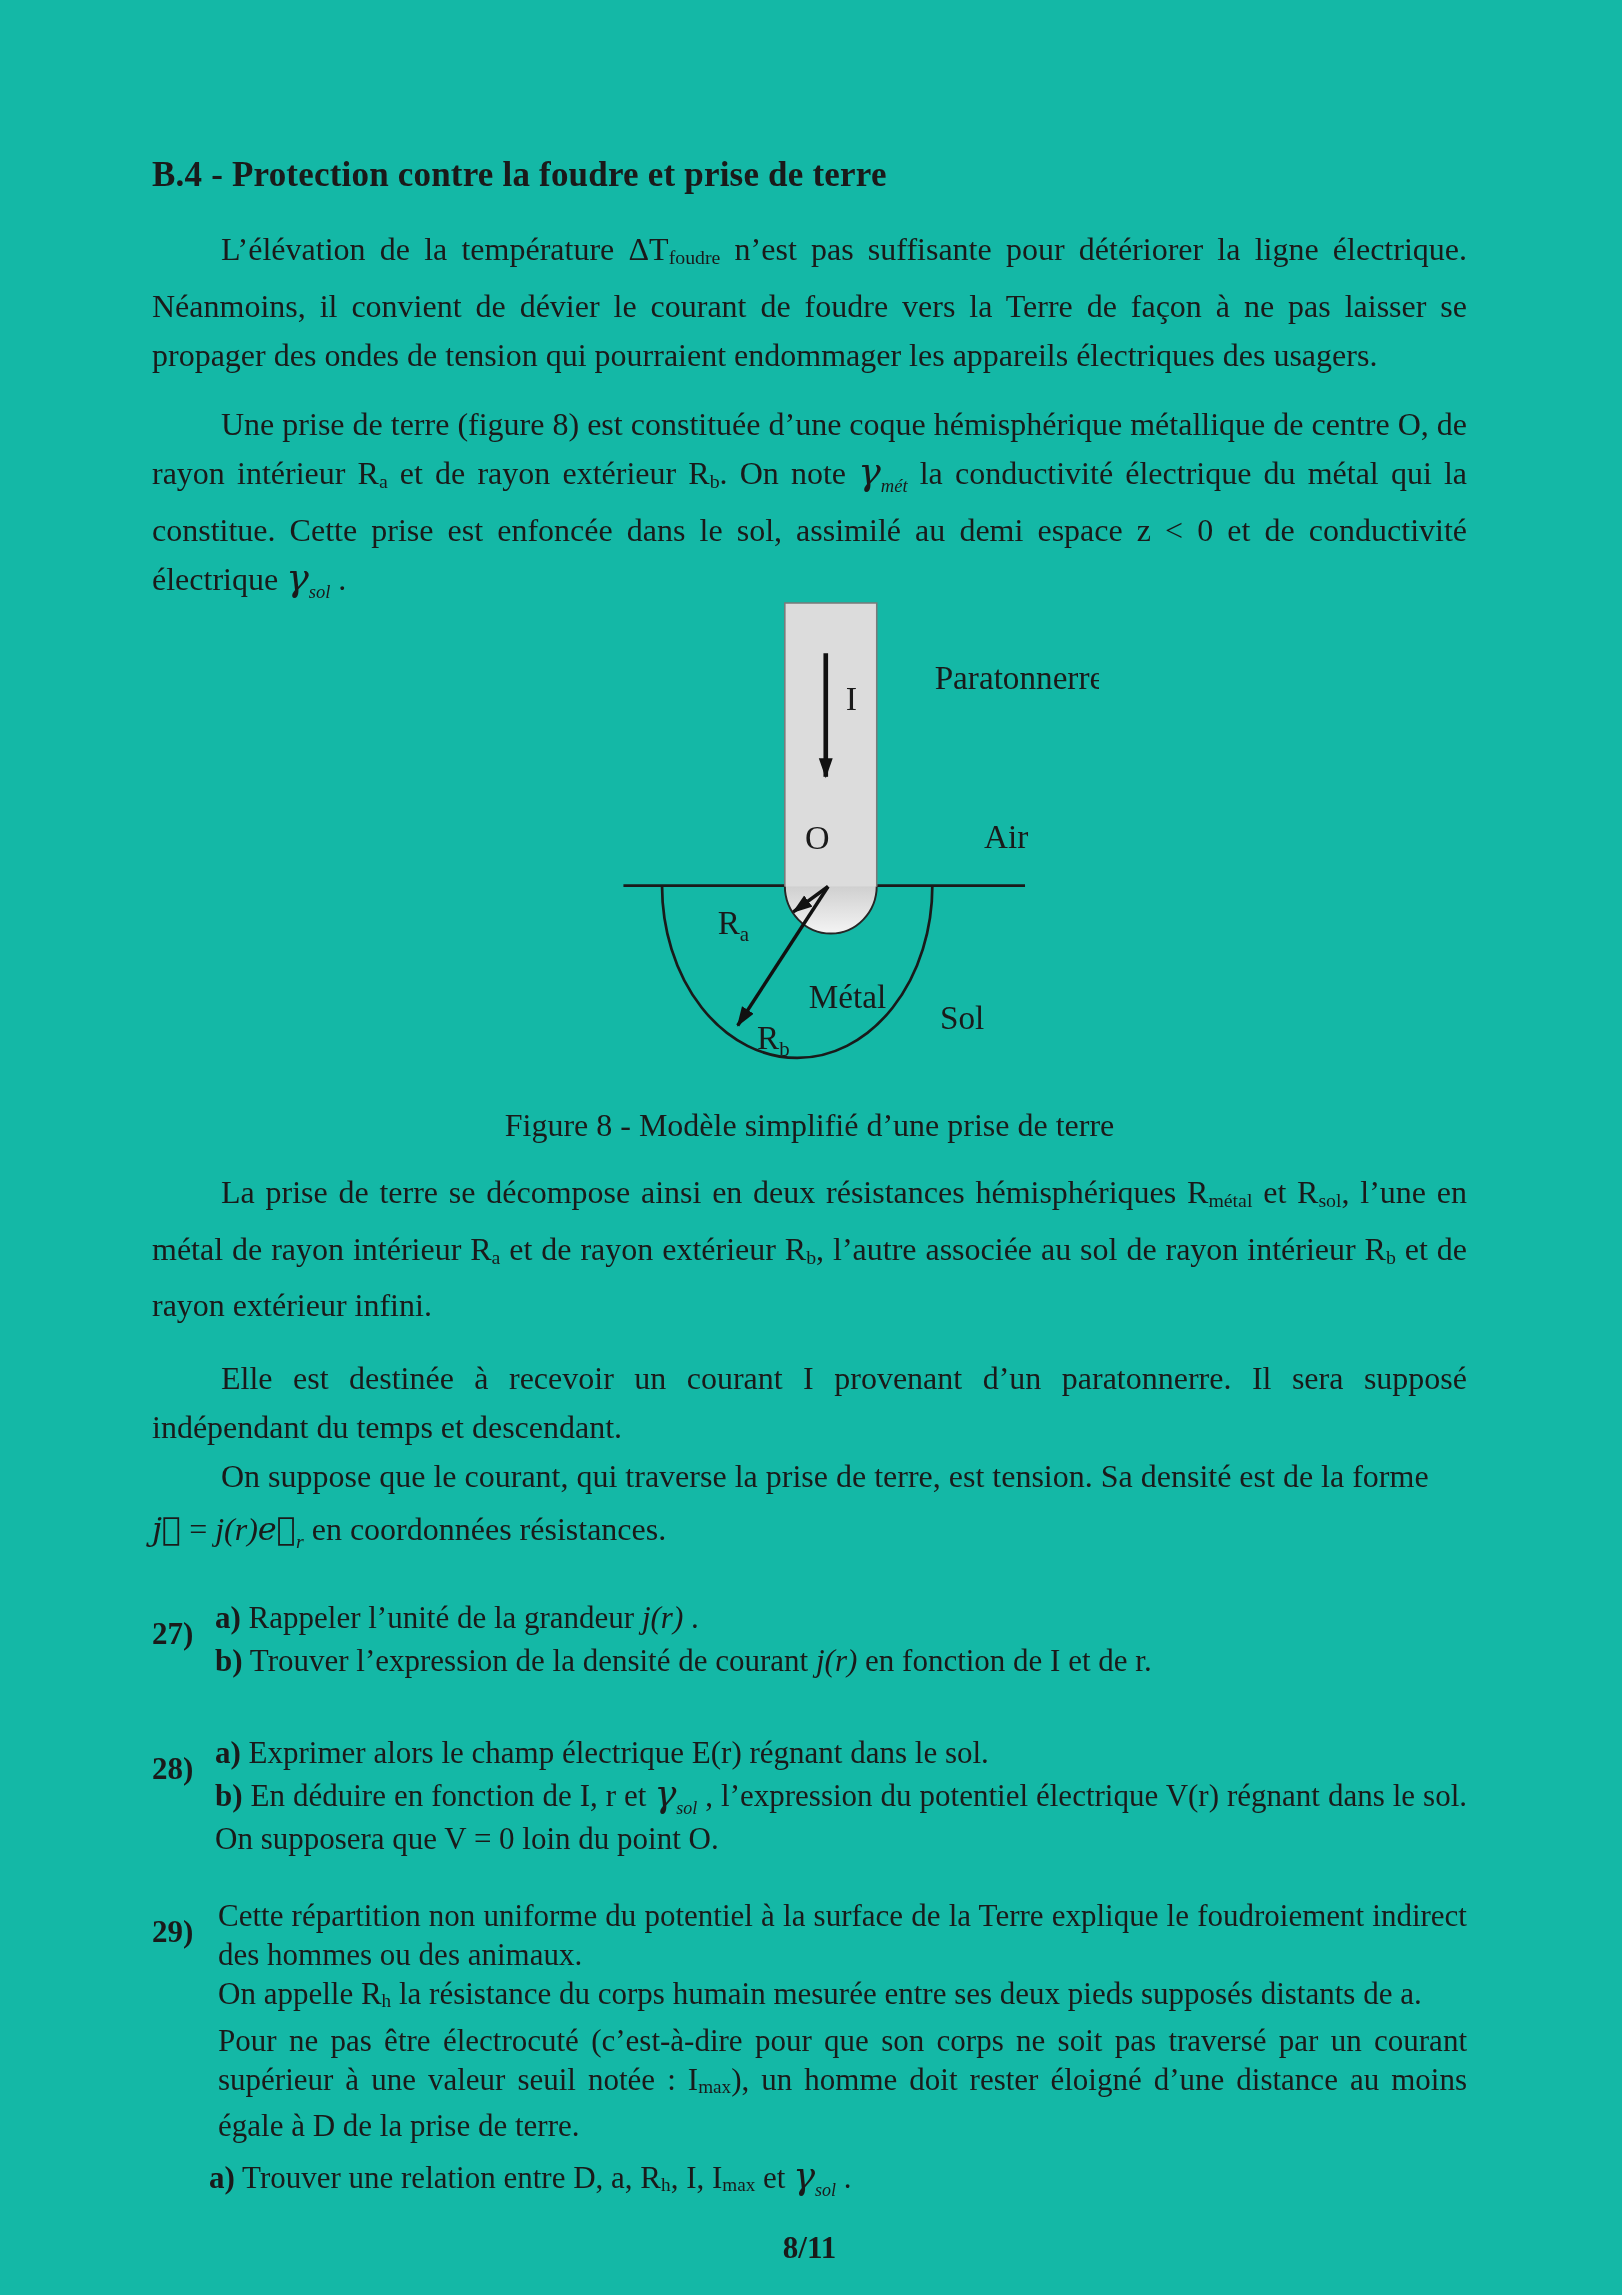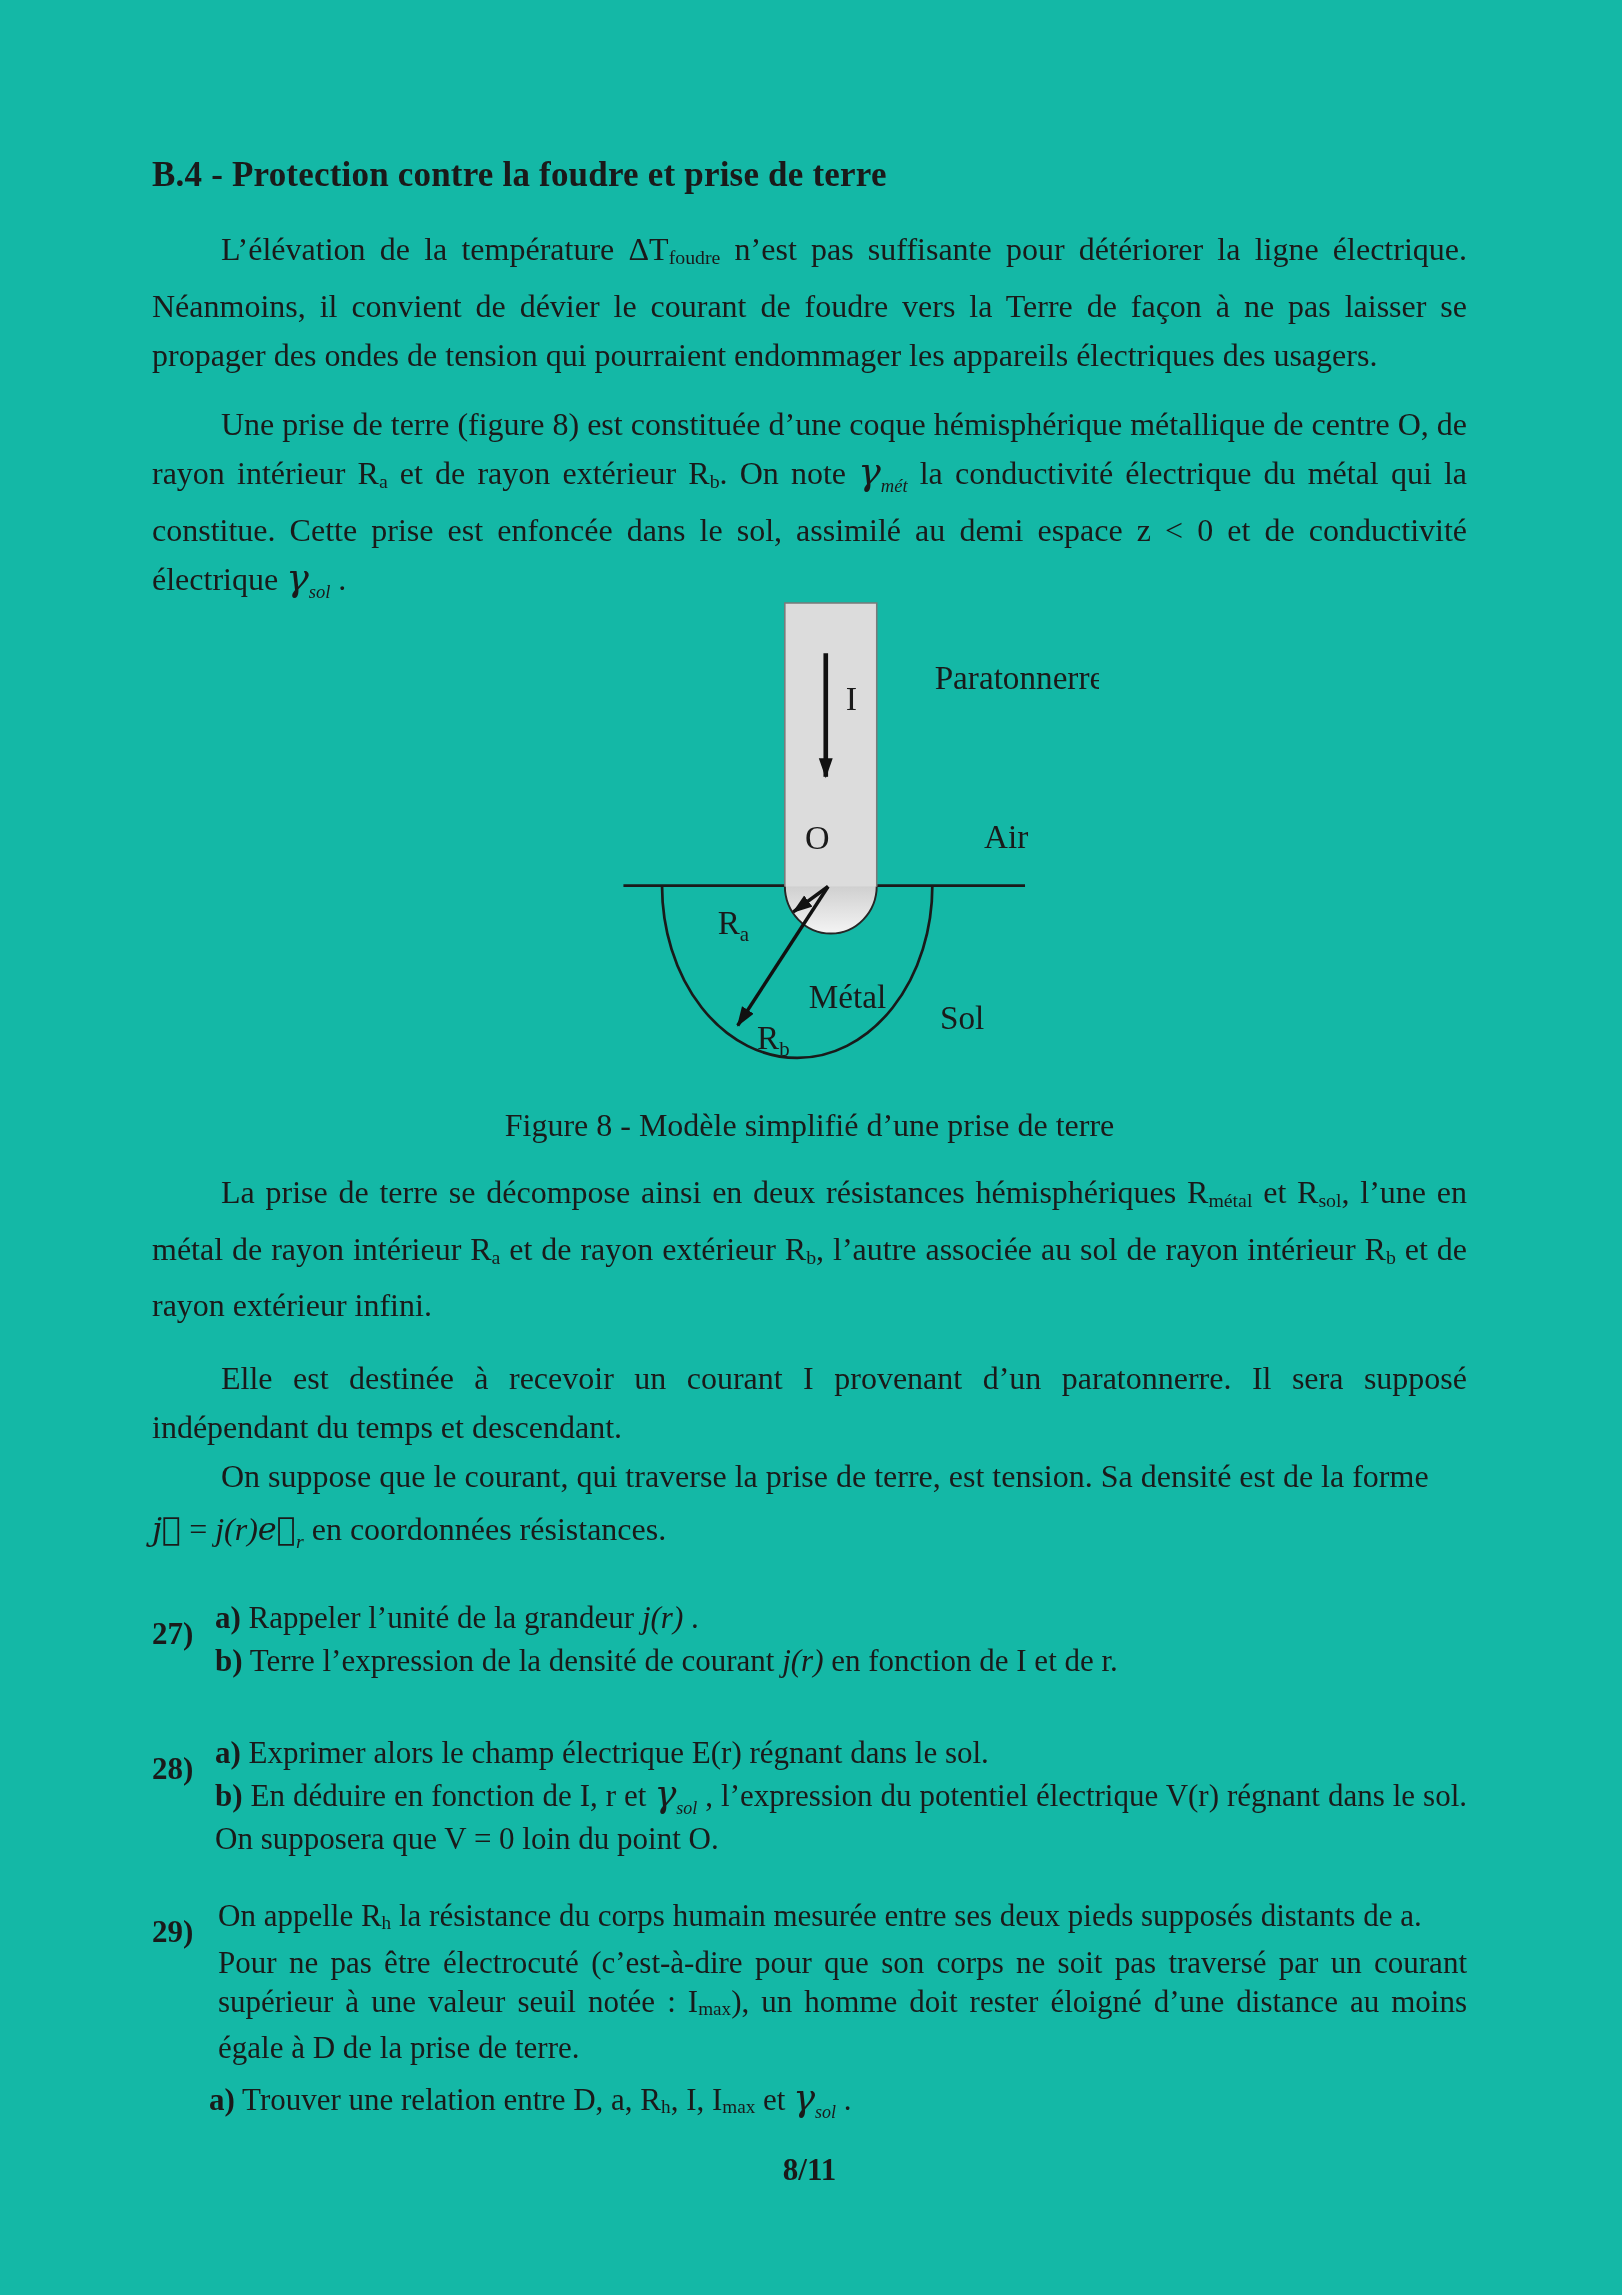--- a/index.html
+++ b/index.html
@@ -104,38 +104,39 @@
   <div class="formula-line"><span class="seg-vec">j⃗</span><span class="seg-t"> = </span><span class="seg-i">j(r)</span><span class="seg-vec">e⃗</span><span class="seg-isub">r</span><span class="seg-t"> en coordonnées résistances.</span></div>
 
   <div class="q">
     <span class="qnum">27)</span>
     <div class="qline">
       <span class="qlbl">a)</span>
       <span><span class="seg-t">Rappeler l’unité de la grandeur </span><span class="seg-i">j(r)</span><span class="seg-t"> .</span></span>
     </div>
     <div class="qline">
       <span class="qlbl">b)</span>
-      <span><span class="seg-t">Terre l’expression de la densité de courant </span><span class="seg-i">j(r)</span><span class="seg-t"> en fonction de I et de r.</span></span>
+      <span><span class="seg-t">Trouver l’expression de la densité de courant </span><span class="seg-i">j(r)</span><span class="seg-t"> en fonction de I et de r.</span></span>
     </div>
   </div>
 
   <div class="q" style="margin-top:49px">
     <span class="qnum">28)</span>
     <div class="qline">
       <span class="qlbl">a)</span>
       <span><span class="seg-t">Exprimer alors le champ électrique E(r) régnant dans le sol.</span></span>
     </div>
     <div class="qline">
       <span class="qlbl">b)</span>
       <span><span class="seg-t">En déduire en fonction de I, r et </span><span class="seg-g">γ</span><span class="seg-gsub">sol</span><span class="seg-t"> , l’expression du potentiel électrique V(r) régnant dans le sol. On supposera que V = 0 loin du point O.</span></span>
     </div>
   </div>
 
   <div class="q29">
     <span class="qnum">29)</span>
+    <p><span class="seg-t">Cette répartition non uniforme du potentiel à la surface de la Terre explique le foudroiement indirect des hommes ou des animaux.</span></p>
     <p><span class="seg-t">On appelle R</span><span class="seg-sub">h</span><span class="seg-t"> la résistance du corps humain mesurée entre ses deux pieds supposés distants de a.</span></p>
     <p><span class="seg-t">Pour ne pas être électrocuté (c’est-à-dire pour que son corps ne soit pas traversé par un courant supérieur à une valeur seuil notée : I</span><span class="seg-sub">max</span><span class="seg-t">), un homme doit rester éloigné d’une distance au moins égale à D de la prise de terre.</span></p>
   </div>
   <div class="q29a">
     <span class="qlbl">a)</span>
     <span><span class="seg-t">Trouver une relation entre D, a, R</span><span class="seg-sub">h</span><span class="seg-t">, I, I</span><span class="seg-sub">max</span><span class="seg-t"> et </span><span class="seg-g">γ</span><span class="seg-gsub">sol</span><span class="seg-t"> .</span></span>
   </div>
 
   <div class="footer">8/11</div>
 

